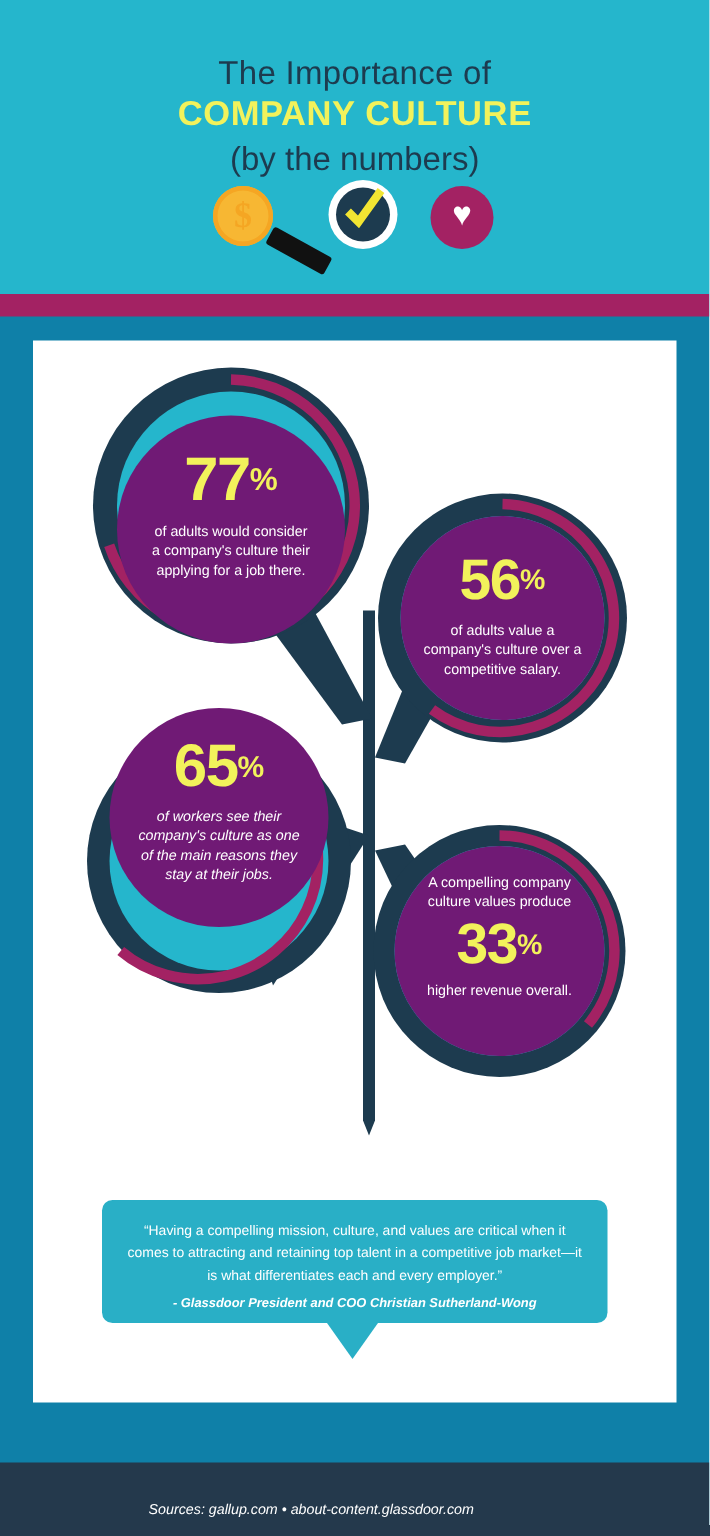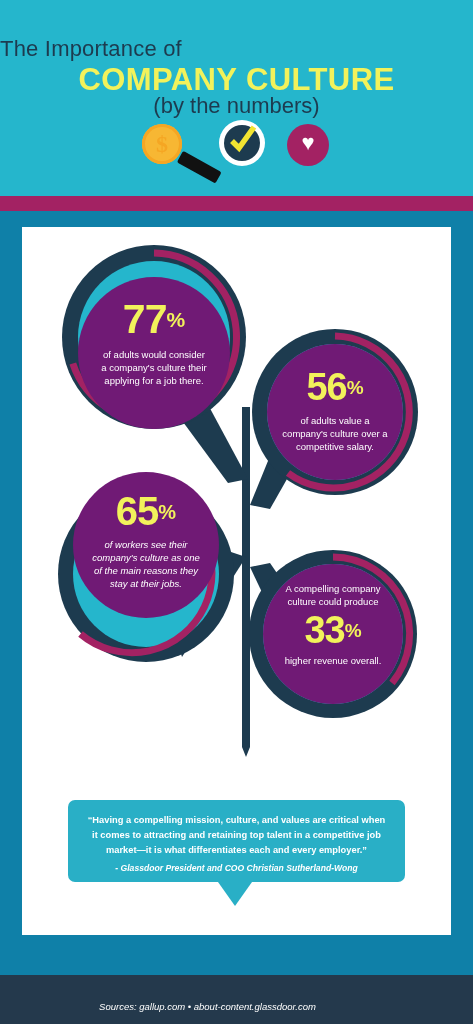--- a/index.html
+++ b/index.html
@@ -22,31 +22,31 @@
   .header-band {
     position: absolute;
     left: 0; top: 0;
     width: 473px; height: 196px;
     background: #25b6cc;
   }
   .title-line1 {
     position: absolute;
     left: 0; top: 36px;
     width: 473px;
-    text-align: left;
+    text-align: center;
     font-size: 22px;
     color: #1d3b4f;
     letter-spacing: 0.2px;
   }
   .title-line2 {
     position: absolute;
     left: 0; top: 62px;
     width: 473px;
     text-align: center;
-    font-size: 31px;
+    font-size: 23px;
     font-weight: bold;
     color: #f2f25b;
     letter-spacing: 0.4px;
   }
   .title-line3 {
     position: absolute;
     left: 0; top: 93px;
     width: 473px;
     text-align: center;
     font-size: 22px;
@@ -184,21 +184,21 @@
     border-top: 24px solid #29afc6;
   }
   .quote-text {
     position: absolute;
     left: 16px; top: 13px;
     width: 305px;
     text-align: center;
     font-size: 9.3px;
     line-height: 15px;
     color: #ffffff;
-    font-weight: bold;
+    font-weight: normal;
   }
   .quote-attr {
     position: absolute;
     left: 16px; top: 63px;
     width: 305px;
     text-align: center;
     font-size: 8.6px;
     color: #ffffff;
     font-weight: bold;
     font-style: italic;
@@ -305,21 +305,21 @@
     <div class="inner" style="left:0; top:0; width:146px; height:146px; padding-top:19px;">
       <div>
         <span class="stat-num" style="font-size:40px;">65</span><span class="stat-pct" style="font-size:20px;">%</span>
       </div>
       <div class="stat-text" style="margin-top:7px; padding:0 16px;font-style:italic;">of workers see their company's culture as one of the main reasons they stay at their jobs.</div>
     </div>
   </div>
 
   <div class="bubble" style="left:263px; top:564px; width:140px; height:140px;">
     <div class="inner" style="left:0; top:0; width:140px; height:140px; padding-top:18px;">
-      <div class="stat-text" style="padding:0 17px;">A compelling company culture could produce</div>
+      <div class="stat-text" style="padding:0 17px;">A compelling company culture values produce</div>
       <div style="margin-top:3px;">
         <span class="stat-num" style="font-size:38px;">33</span><span class="stat-pct" style="font-size:19px;">%</span>
       </div>
       <div class="stat-text" style="margin-top:5px; padding:0 20px;">higher revenue overall.</div>
     </div>
   </div>
 
   <div class="quote-box">
     <div class="quote-text">“Having a compelling mission, culture, and values are critical when it comes to attracting and retaining top talent in a competitive job market—it is what differentiates each and every employer.”</div>
     <div class="quote-attr">- Glassdoor President and COO Christian Sutherland-Wong</div>

